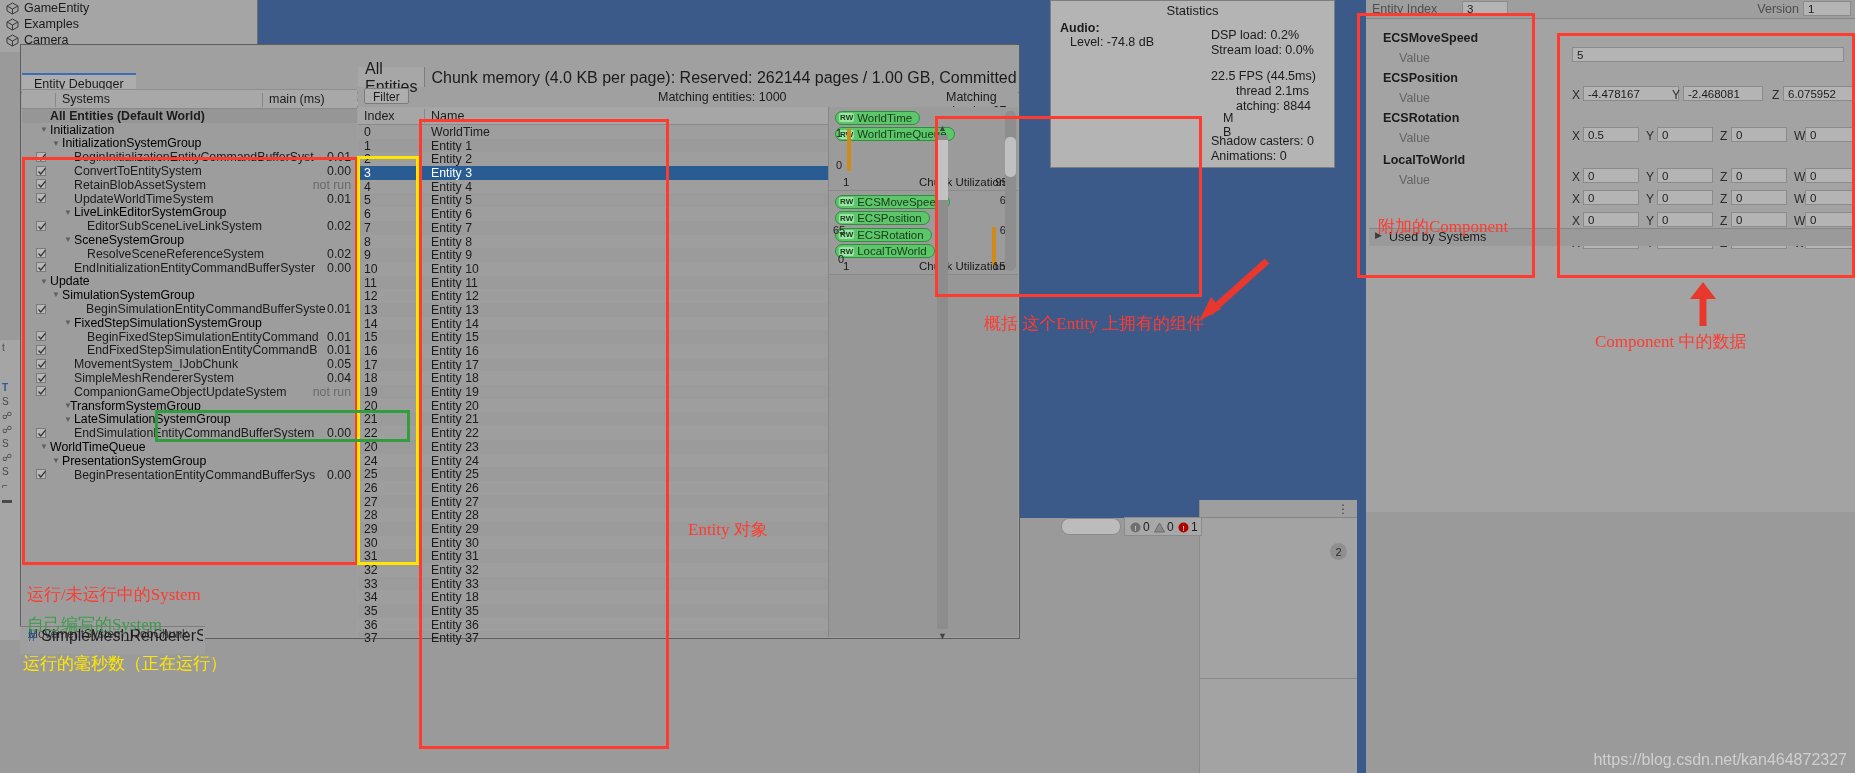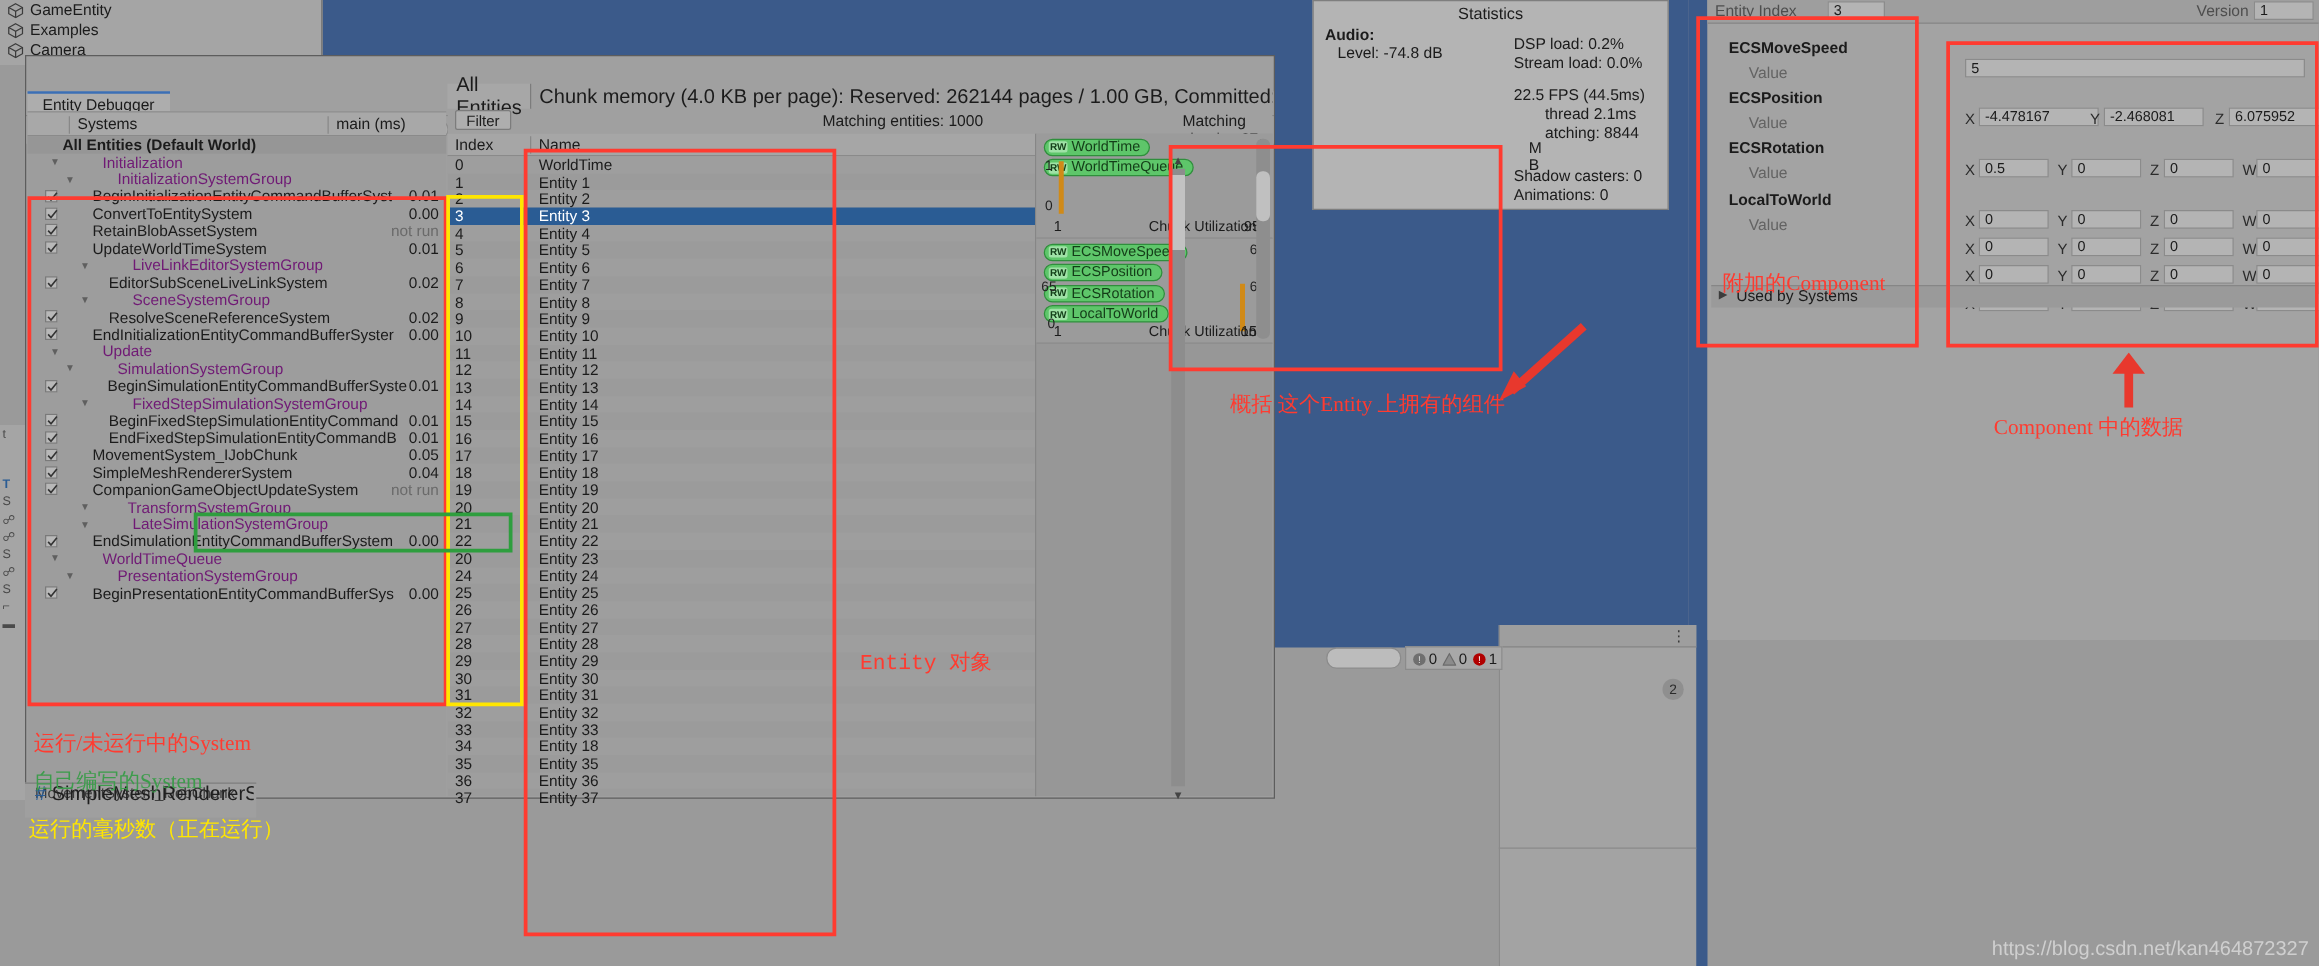--- a/index.html
+++ b/index.html
@@ -70,21 +70,21 @@
   #sys-hdr .sep { position: absolute; left: 33px; top: 3px; width: 1px; height: 14px; background: #888; }
   #sys-hdr .sep2 { position: absolute; left: 240px; top: 3px; width: 1px; height: 14px; background: #888; }
   .sys-row { height: 13.8px; display: flex; align-items: center; position: relative; font-size: 12.3px; white-space: nowrap; }
   .sys-row.allent { background: #969696; font-weight: bold; }
   .sys-chk {
     position: absolute; left: 14px; top: 1.5px; width: 10px; height: 10px;
     background: #b8b8b8; border: 1px solid #7a7a7a;
   }
   .sys-chk svg { position: absolute; left: 0px; top: -1px; }
   .sys-name { position: absolute; overflow: hidden; }
-  .sys-grp { color: #701a75; margin-left: 32px; }
+  .sys-grp { color: #000000; }
   .sys-ms { position: absolute; right: 6px; text-align: right; }
   .sys-ms.notrun { color: #6a6a6a; }
   .tri { display: inline-block; font-size: 8px; margin-right: 3px; color: #5f5f5f; vertical-align: 1px;}
 
   
   #ent-pane { position: absolute; left: 337px; top: 22px; right: 1px; bottom: 1px; background: #a0a0a0; }
   #ent-tabbar { height: 20px; display: flex; align-items: stretch; font-size: 16px; }
   #ent-tabbar .alltab {
     padding: 2px 7px 0 7px; background: #a7a7a7; border-right: 1px solid #7c7c7c;
     display: flex; align-items: center;
@@ -796,21 +796,21 @@
 <div class="ann-box yellow" style="left:357px;top:156px;width:62px;height:409px;"></div>
 <div class="ann-box green" style="left:155px;top:410px;width:255px;height:32px;"></div>
 <div class="ann-box" style="left:419px;top:119px;width:250px;height:630px;"></div>
 <div class="ann-box" style="left:935px;top:116px;width:267px;height:181px;"></div>
 <div class="ann-box" style="left:1357px;top:13px;width:178px;height:265px;"></div>
 <div class="ann-box" style="left:1557px;top:33px;width:298px;height:245px;"></div>
 
 <div class="ann-text ann-red" style="left:27px;top:583px;">运行/未运行中的System</div>
 <div class="ann-text ann-green" style="left:27px;top:613px;">自己编写的System</div>
 <div class="ann-text ann-yellow" style="left:23px;top:652px;">运行的毫秒数（正在运行）</div>
-<div class="ann-text ann-red" style="left:688px;top:518px;font-family:Liberation Mono, monospace;">Entity 对象</div>
+<div class="ann-text ann-red" style="left:688px;top:518px;font-family:Liberation Serif, serif;">Entity 对象</div>
 <div class="ann-text ann-red" style="left:984px;top:312px;">概括 这个Entity 上拥有的组件</div>
 <div class="ann-text ann-red" style="left:1378px;top:215px;">附加的Component</div>
 <div class="ann-text ann-red" style="left:1595px;top:330px;">Component 中的数据</div>
 
 <svg class="abs" style="left:1195px;top:255px;" width="80" height="70">
   <line x1="72" y1="6" x2="14" y2="58" stroke="#e8382d" stroke-width="7"></line>
   <polygon points="4,66 26,54 16,42" fill="#e8382d"></polygon>
 </svg>
 <svg class="abs" style="left:1686px;top:282px;" width="34" height="45">
   <line x1="17" y1="44" x2="17" y2="14" stroke="#e8382d" stroke-width="7"></line>

